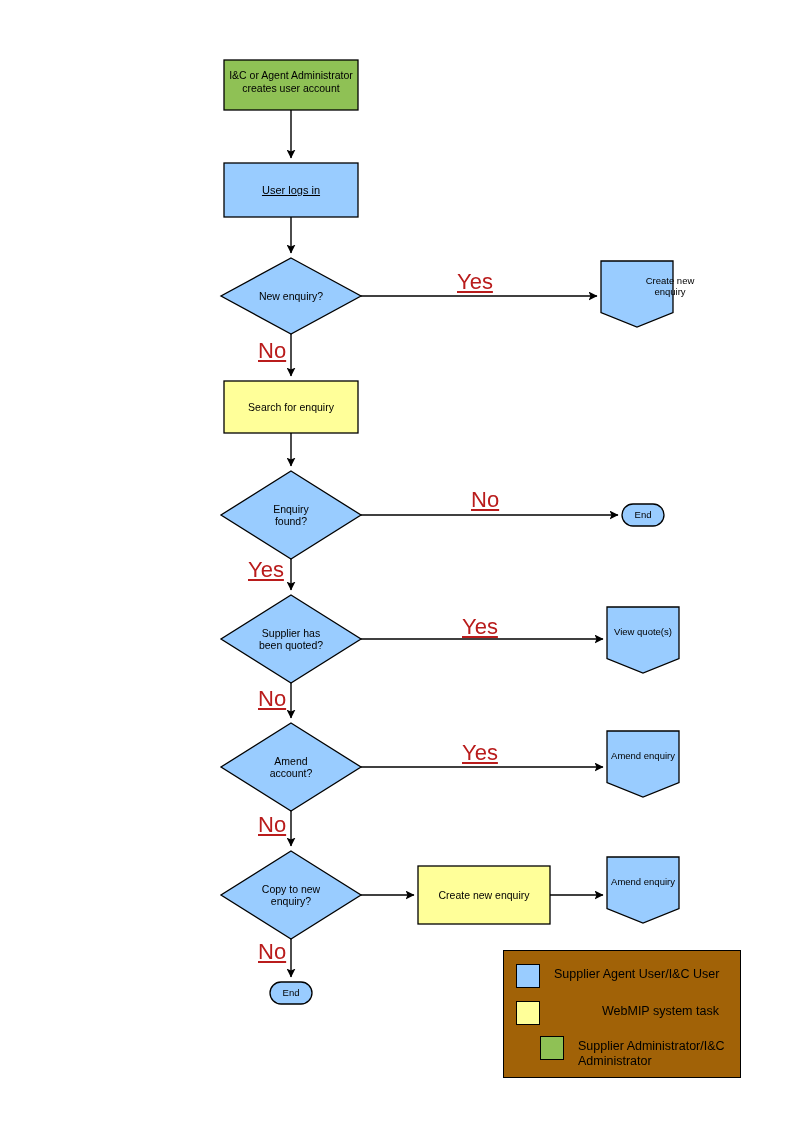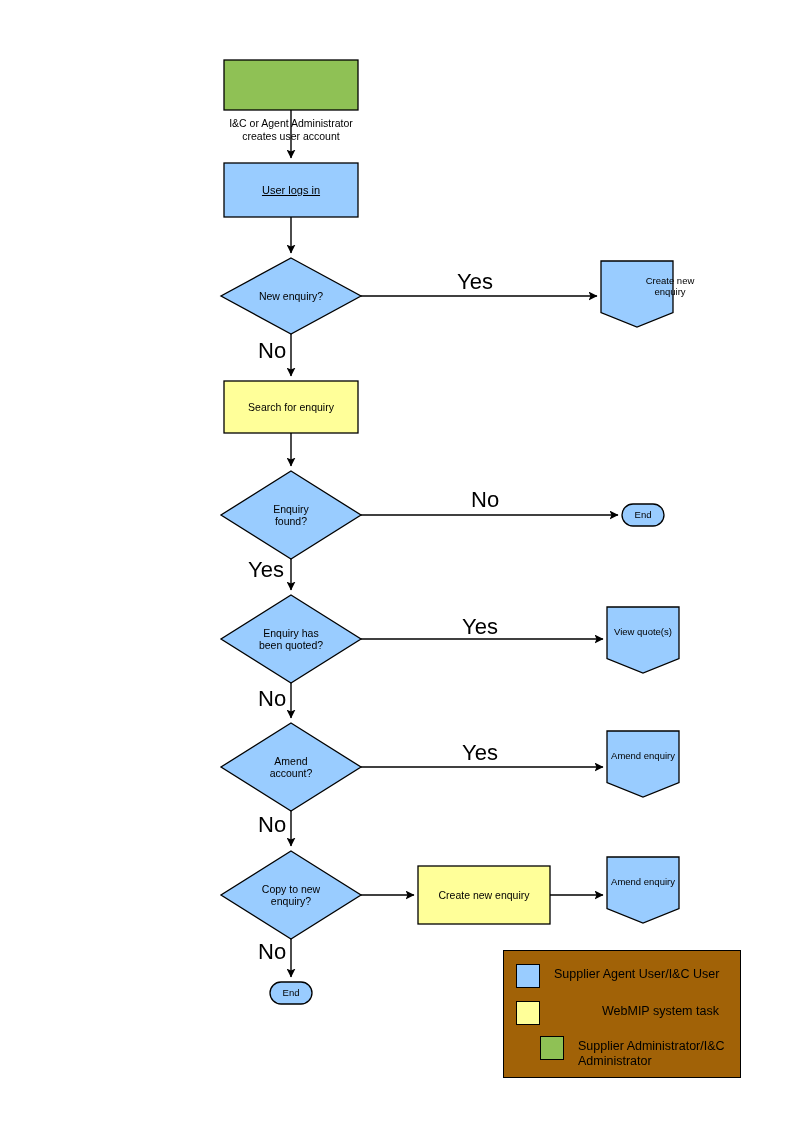--- a/index.html
+++ b/index.html
@@ -34,25 +34,26 @@
     align-items: center;
     justify-content: center;
     text-align: center;
     color: #000000;
     line-height: 1.15;
     white-space: pre-line;
     pointer-events: none;
   }
   .edge-label {
     position: absolute;
-    color: #000000;
+    color: #b91c1c;
     font-size: 22px;
     line-height: 1;
     white-space: nowrap;
     pointer-events: none;
+    text-decoration: underline;
   }
   .legend-box {
     position: absolute;
     left: 503px;
     top: 950px;
     width: 238px;
     height: 128px;
     border: 1px solid #000000;
     background: #a16207;
     box-sizing: border-box;
@@ -122,31 +123,31 @@
       <line x1="291" y1="683" x2="291" y2="718" marker-end="url(#arrowhead)"></line>
       <line x1="361" y1="767" x2="603" y2="767" marker-end="url(#arrowhead)"></line>
       <line x1="291" y1="811" x2="291" y2="846" marker-end="url(#arrowhead)"></line>
       <line x1="361" y1="895" x2="414" y2="895" marker-end="url(#arrowhead)"></line>
       <line x1="550" y1="895" x2="603" y2="895" marker-end="url(#arrowhead)"></line>
       <line x1="291" y1="939" x2="291" y2="977" marker-end="url(#arrowhead)"></line>
     </g>
   </svg>
 
   <div id="node-labels">
-      <div class="node-label shape-text-md" style="left: 210px; top: 60px; width: 162px; height: 43px; margin-top: 48px;">I&amp;C or Agent Administrator
+      <div class="node-label shape-text-md" style="left: 210px; top: 60px; width: 162px; height: 43px;">I&amp;C or Agent Administrator
 creates user account</div>
       <div class="node-label shape-text-lg" style="left: 210px; top: 163px; width: 162px; height: 54px;">User logs in</div>
       <div class="node-label shape-text-md" style="left: 207px; top: 258px; width: 168px; height: 76px;">New enquiry?</div>
       <div class="node-label shape-text-sm" style="left: 620px; top: 261px; width: 100px; height: 51.48px;">Create new
 enquiry</div>
       <div class="node-label shape-text-md" style="left: 210px; top: 381px; width: 162px; height: 52px;">Search for enquiry</div>
       <div class="node-label shape-text-md" style="left: 207px; top: 471px; width: 168px; height: 88px;">Enquiry
 found?</div>
       <div class="node-label shape-text-sm" style="left: 608px; top: 504px; width: 70px; height: 22px;">End</div>
-      <div class="node-label shape-text-md" style="left: 207px; top: 595px; width: 168px; height: 88px;">Enquiry has
+      <div class="node-label shape-text-md" style="left: 207px; top: 595px; width: 168px; height: 88px;">Supplier has
 been quoted?</div>
       <div class="node-label shape-text-sm" style="left: 593px; top: 607px; width: 100px; height: 51.48px;">View quote(s)</div>
       <div class="node-label shape-text-md" style="left: 207px; top: 723px; width: 168px; height: 88px;">Amend
 account?</div>
       <div class="node-label shape-text-sm" style="left: 593px; top: 731px; width: 100px; height: 51.48px;">Amend enquiry</div>
       <div class="node-label shape-text-md" style="left: 207px; top: 851px; width: 168px; height: 88px;">Copy to new
 enquiry?</div>
       <div class="node-label shape-text-md" style="left: 404px; top: 866px; width: 160px; height: 58px;">Create new enquiry</div>
       <div class="node-label shape-text-sm" style="left: 593px; top: 857px; width: 100px; height: 51.48px;">Amend enquiry</div>
       <div class="node-label shape-text-sm" style="left: 256px; top: 982px; width: 70px; height: 22px;">End</div>

